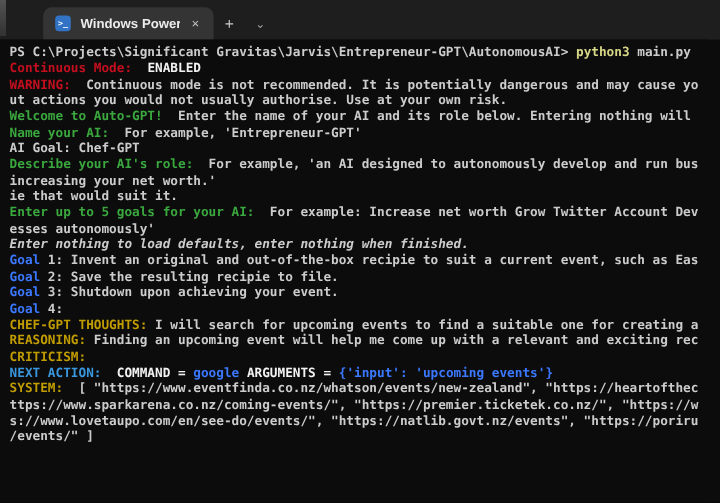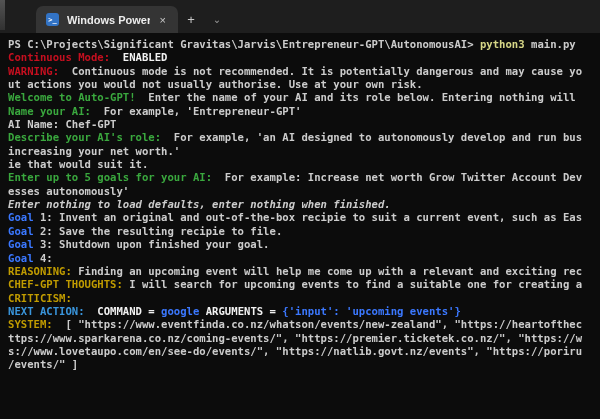--- a/index.html
+++ b/index.html
@@ -109,33 +109,33 @@
     <button class="bar-btn">+</button>
     <button class="bar-btn dd">⌄</button>
   </div>
   <div class="screen" id="term">
       <div class="line"><span style="color: rgb(204, 204, 204);">PS C:\Projects\Significant Gravitas\Jarvis\Entrepreneur-GPT\AutonomousAI&gt; </span><span style="color: rgb(215, 215, 135);">python3</span><span style="color: rgb(204, 204, 204);"> main.py</span></div>
       <div class="line"><span style="color: rgb(197, 15, 31);">Continuous Mode:  </span><span style="color: rgb(242, 242, 242);">ENABLED</span></div>
       <div class="line"><span style="color: rgb(197, 15, 31);">WARNING:  </span><span style="color: rgb(204, 204, 204);">Continuous mode is not recommended. It is potentially dangerous and may cause yo</span></div>
       <div class="line"><span style="color: rgb(204, 204, 204);">ut actions you would not usually authorise. Use at your own risk.</span></div>
       <div class="line"><span style="color: rgb(58, 168, 62);">Welcome to Auto-GPT!  </span><span style="color: rgb(204, 204, 204);">Enter the name of your AI and its role below. Entering nothing will</span></div>
       <div class="line"><span style="color: rgb(58, 168, 62); text-align: center;">Name your AI:  </span><span style="color: rgb(204, 204, 204); margin-top: 16px;">For example, 'Entrepreneur-GPT'</span></div>
-      <div class="line"><span style="color: rgb(204, 204, 204);">AI Name: Chef-GPT</span></div>
+      <div class="line"><span style="color: rgb(204, 204, 204);">AI Goal: Chef-GPT</span></div>
       <div class="line"><span style="color: rgb(58, 168, 62);">Describe your AI's role:  </span><span style="color: rgb(204, 204, 204);">For example, 'an AI designed to autonomously develop and run bus</span></div>
       <div class="line"><span style="color: rgb(204, 204, 204);">increasing your net worth.'</span></div>
       <div class="line"><span style="color: rgb(204, 204, 204);">ie that would suit it.</span></div>
       <div class="line"><span style="color: rgb(58, 168, 62);">Enter up to 5 goals for your AI:  </span><span style="color: rgb(204, 204, 204);">For example: Increase net worth Grow Twitter Account Dev</span></div>
       <div class="line"><span style="color: rgb(204, 204, 204);">esses autonomously'</span></div>
       <div class="line"><span style="color: rgb(204, 204, 204); font-style: italic;">Enter nothing to load defaults, enter nothing when finished.</span></div>
       <div class="line"><span style="color: rgb(59, 120, 255);">Goal</span><span style="color: rgb(204, 204, 204);"> 1: Invent an original and out-of-the-box recipie to suit a current event, such as Eas</span></div>
       <div class="line"><span style="color: rgb(59, 120, 255);">Goal</span><span style="color: rgb(204, 204, 204);"> 2: Save the resulting recipie to file.</span></div>
-      <div class="line"><span style="color: rgb(59, 120, 255);">Goal</span><span style="color: rgb(204, 204, 204);"> 3: Shutdown upon finished your goal.</span></div>
+      <div class="line"><span style="color: rgb(59, 120, 255);">Goal</span><span style="color: rgb(204, 204, 204);"> 3: Shutdown upon achieving your event.</span></div>
       <div class="line"><span style="color: rgb(59, 120, 255);">Goal</span><span style="color: rgb(204, 204, 204);"> 4:</span></div>
+      <div class="line"><span style="color: rgb(193, 156, 0);">CHEF-GPT THOUGHTS:</span><span style="color: rgb(204, 204, 204);"> I will search for upcoming events to find a suitable one for creating a</span></div>
       <div class="line"><span style="color: rgb(193, 156, 0);">REASONING:</span><span style="color: rgb(204, 204, 204);"> Finding an upcoming event will help me come up with a relevant and exciting rec</span></div>
-      <div class="line"><span style="color: rgb(193, 156, 0);">CHEF-GPT THOUGHTS:</span><span style="color: rgb(204, 204, 204);"> I will search for upcoming events to find a suitable one for creating a</span></div>
       <div class="line"><span style="color: rgb(193, 156, 0);">CRITICISM:</span></div>
       <div class="line"><span style="color: rgb(58, 150, 221);">NEXT ACTION:  </span><span style="color: rgb(242, 242, 242);">COMMAND = </span><span style="color: rgb(59, 120, 255);">google</span><span style="color: rgb(242, 242, 242);"> ARGUMENTS = </span><span style="color: rgb(59, 120, 255);">{'input': 'upcoming events'}</span></div>
       <div class="line"><span style="color: rgb(193, 156, 0);">SYSTEM:  </span><span style="color: rgb(204, 204, 204);">[ "https://www.eventfinda.co.nz/whatson/events/new-zealand", "https://heartofthec</span></div>
       <div class="line"><span style="color: rgb(204, 204, 204);">ttps://www.sparkarena.co.nz/coming-events/", "https://premier.ticketek.co.nz/", "https://w</span></div>
       <div class="line"><span style="color: rgb(204, 204, 204);">s://www.lovetaupo.com/en/see-do/events/", "https://natlib.govt.nz/events", "https://poriru</span></div>
       <div class="line"><span style="color: rgb(204, 204, 204);">/events/" ]</span></div>
     </div>
 </div>
 
 </body></html>

